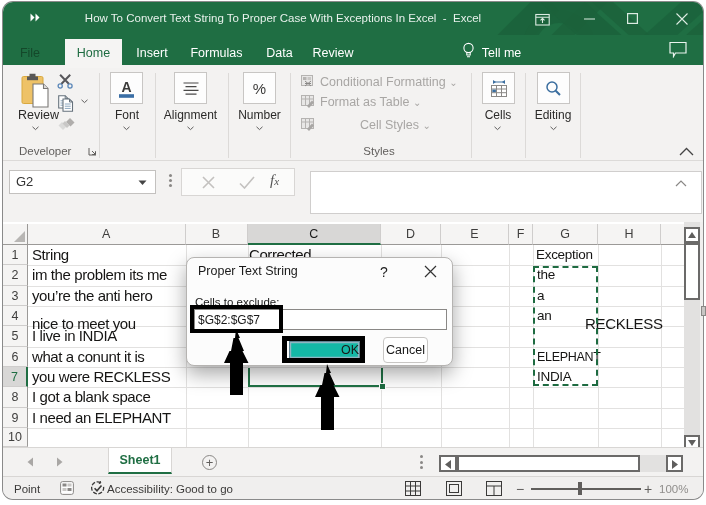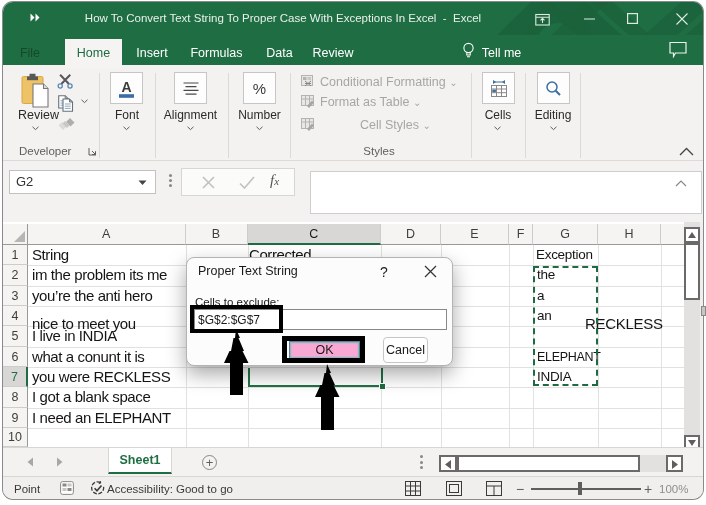--- a/index.html
+++ b/index.html
@@ -415,21 +415,21 @@
 
 <div id="dlg">
   <div class="abs" style="left:11px;top:6px;font-size:12.5px;color:#1a1a1a;">Proper Text String</div>
   <div class="abs" style="left:193px;top:6px;font-size:14px;color:#222;">?</div>
   <svg class="abs" style="left:237px;top:7px;" width="13" height="13" viewBox="0 0 13 13">
         <path d="M1 1 L12 12 M12 1 L1 12" stroke="#333" stroke-width="1.2"></path>
       </svg>
   <div class="abs" style="left:8px;top:37.5px;font-size:11.5px;color:#1a1a1a;">Cells to exclude:</div>
   <div class="abs" style="left:7px;top:51px;width:253px;height:21px;background:#fff;border:1px solid #8a8886;"></div>
   <div class="abs" style="left:11px;top:55px;font-size:12px;color:#1a1a1a;">$G$2:$G$7</div>
-  <div class="abs" style="left:102px;top:83px;width:71px;height:18px;background:#f9a8d4;border:1px solid #5f8292;box-shadow:inset 0 0 0 1.2px #8fb6c2;font-size:12.5px;color:#1a1a1a;text-align:center;line-height:17px;">OK</div>
+  <div class="abs" style="left:102px;top:83px;width:71px;height:18px;background:#14b8a6;border:1px solid #5f8292;box-shadow:inset 0 0 0 1.2px #8fb6c2;font-size:12.5px;color:#1a1a1a;text-align:right;line-height:17px;">OK</div>
   <div class="abs" style="left:196px;top:79px;width:45px;height:26px;background:#fff;border:1px solid #c8c6c4;border-radius:4px;font-size:12.5px;color:#1a1a1a;text-align:center;line-height:24px;">Cancel</div>
 </div>
 
 <div class="blackbox" style="left:190px;top:305px;width:93px;height:28px;border-width:4.5px;z-index:30;"></div>
 <div class="blackbox" style="left:282px;top:336px;width:83px;height:27px;border-width:5px;z-index:30;"></div>
 
 <svg class="arrow" style="left:220px;top:325px;z-index:40;" width="35" height="75" viewBox="0 0 35 75">
   <path d="M16 4 L20 13 L18.5 13 L24 26 L22.5 26 L28.5 38 L23 38 L23 70 L10 70 L10 38 L4 38 L9.5 26 L11 26 L13.5 13 L15 13 Z" fill="#000"></path>
 </svg>
 <svg class="arrow" style="left:311px;top:360px;z-index:40;" width="35" height="75" viewBox="0 0 35 75">

